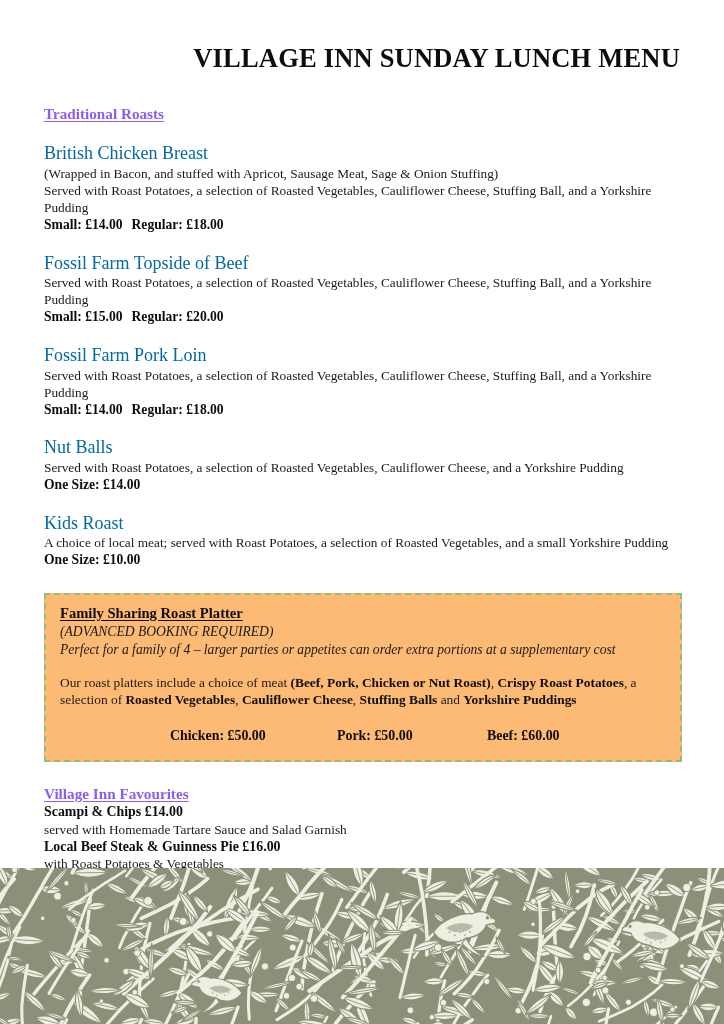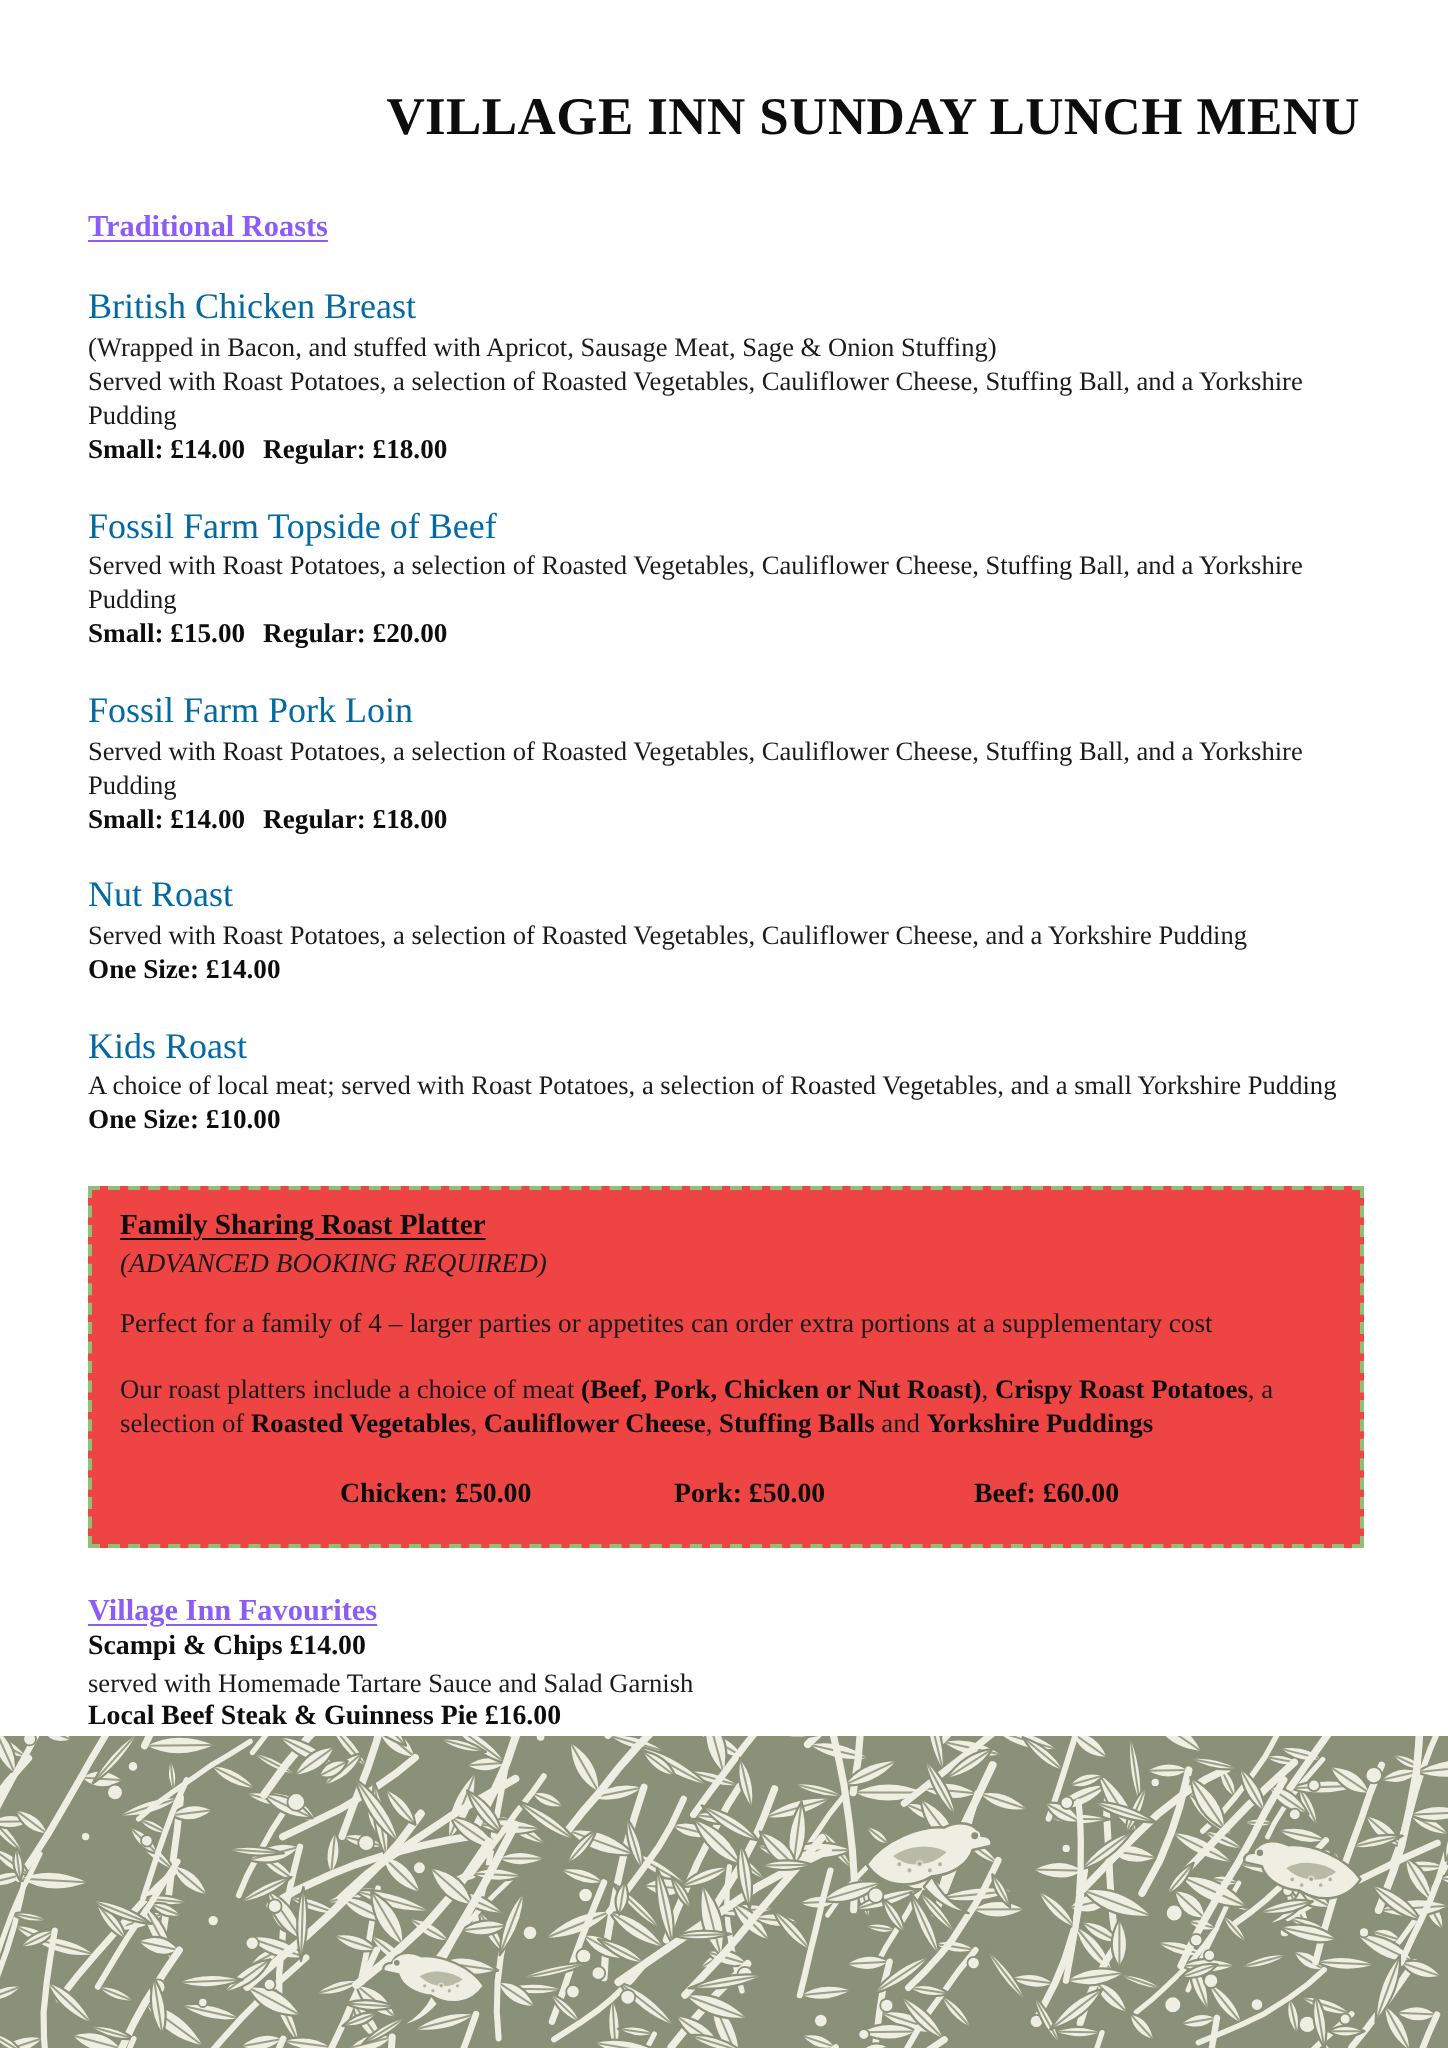--- a/index.html
+++ b/index.html
@@ -73,42 +73,42 @@
     font-size: 13.6px;
     line-height: 1.3;
     color: #0d0d0d;
   }
   .item-price .gap { display: inline-block; width: 9px; }
 
   
   .platter-box {
     margin-top: 24px;
     border: 2px dashed #8fbf78;
-    background: #ef4444;
+    background: #fdba74;
     padding: 9px 14px 13px 14px;
     width: 606px;
     box-sizing: content-box;
   }
   .platter-title {
     font-weight: bold;
     font-size: 14.6px;
     text-decoration: underline;
     text-underline-offset: 2px;
     line-height: 1.3;
     color: #0d0d0d;
   }
   .platter-note {
     font-style: italic;
     font-size: 13.6px;
     line-height: 1.33;
   }
   .platter-tagline {
+    font-style: italic;
     font-size: 13.6px;
     line-height: 1.33;
-    margin-top: 12px;
   }
   .platter-includes {
     font-size: 13.4px;
     line-height: 1.3;
     margin-top: 15px;
   }
   .platter-includes b { font-weight: bold; color: #0d0d0d; }
   .platter-prices {
     margin-top: 19px;
     font-weight: bold;
@@ -173,21 +173,21 @@
         <div class="item-price"><span>Small: £15.00</span><span class="gap"></span><span>Regular: £20.00</span></div>
       </li>
 
       <li class="roast-item">
         <div class="item-name">Fossil Farm Pork Loin</div>
         <div class="item-desc">Served with Roast Potatoes, a selection of Roasted Vegetables, Cauliflower Cheese, Stuffing Ball, and a Yorkshire Pudding</div>
         <div class="item-price"><span>Small: £14.00</span><span class="gap"></span><span>Regular: £18.00</span></div>
       </li>
 
       <li class="roast-item">
-        <div class="item-name">Nut Roast</div>
+        <div class="item-name">Nut Balls</div>
         <div class="item-desc">Served with Roast Potatoes, a selection of Roasted Vegetables, Cauliflower Cheese, and a Yorkshire Pudding</div>
         <div class="item-price"><span>One Size: £14.00</span></div>
       </li>
 
       <li class="roast-item">
         <div class="item-name">Kids Roast</div>
         <div class="item-desc">A choice of local meat; served with Roast Potatoes, a selection of Roasted Vegetables, and a small Yorkshire Pudding</div>
         <div class="item-price"><span>One Size: £10.00</span></div>
       </li>
 

